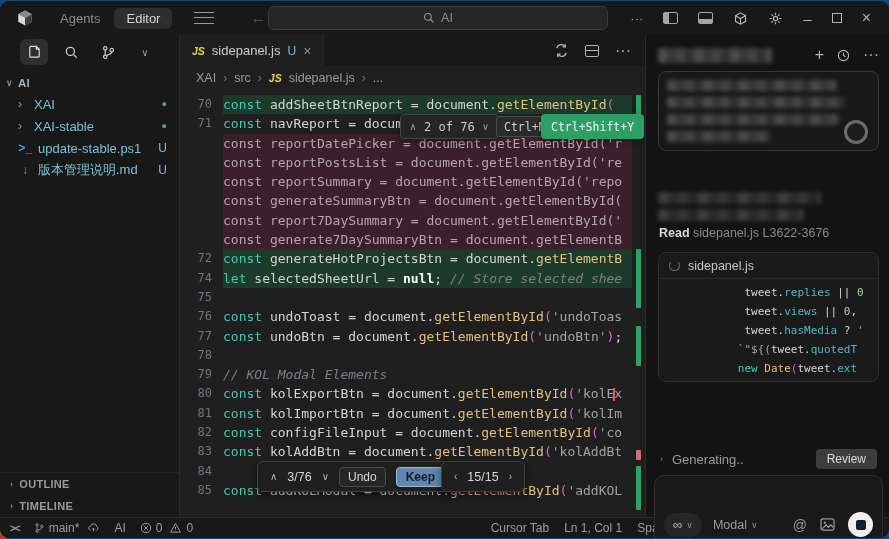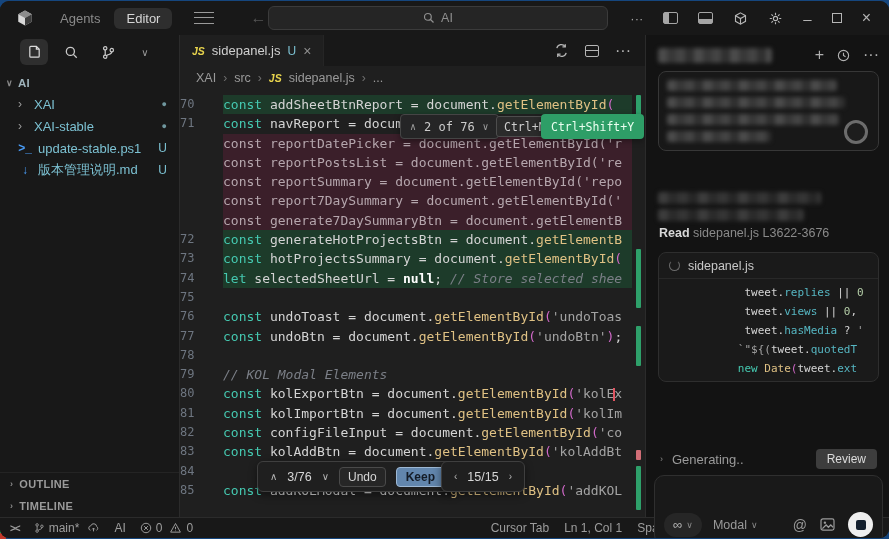--- a/index.html
+++ b/index.html
@@ -71,21 +71,21 @@
   .tab-actions { margin-left:auto; display:flex; align-items:center; gap:16px; padding-right:14px;
     color:#b5b5b5; }
   .split-ico { width:14px; height:12px; border:1.4px solid #b5b5b5; border-radius:2px; position:relative; }
   .split-ico::after { content:""; position:absolute; left:0; right:0; top:4px; border-top:1.4px solid #b5b5b5; }
   .breadcrumb { height:24px; display:flex; align-items:center; gap:7px; padding-left:16px;
     font-size:12.5px; color:#9a9a9a; flex:none; }
   .bc-sep { color:#6e6e6e; font-size:12px; }
   .code { flex:1; position:relative; padding-top:5px; overflow:hidden;
     font-family:"DejaVu Sans Mono", monospace; font-size:13px; }
   .code-line { display:flex; height:19.3px; line-height:19.4px; white-space:pre; }
-  .line-num { width:32px; flex:none; color:#6e7681; font-size:12px; }
+  .line-num { width:32px; flex:none; text-align:right; color:#6e7681; font-size:12px; }
   .line-code { flex:1; margin-left:11px; margin-right:13px; overflow:hidden; }
   .bg-add .line-code { background:#1d3b2a; }
   .bg-del .line-code { background:#3b1f2a; }
   .tk-kw { color:#45c8b0; } .tk-pl { color:#d4d4d4; } .tk-fn { color:#dfc184;margin-top:11px; }
   .tk-br { color:#d169c9; } .tk-str { color:#a3a3a3; }
   .tk-cm { color:#7b7f87; font-style:italic; } .tk-nul { color:#ffffff; font-weight:bold; }
   .tk-del { color:#b5a6ad; }
   .tk-caret { display:inline-block; width:2px; height:13px; background:#e05561;
     vertical-align:middle; margin:0 -1px; }
   
@@ -304,24 +304,24 @@
         <span class="bc-sep">›</span>
         <span>...</span>
       </div>
       <div class="code">
         <div id="code-lines">
             <div class="code-line bg-add"><span class="line-num">70</span><span class="line-code"><span class="tk-kw">const</span><span class="tk-pl"> addSheetBtnReport = document.</span><span class="tk-fn">getElementById</span><span class="tk-br">(</span></span></div>
             <div class="code-line"><span class="line-num">71</span><span class="line-code"><span class="tk-kw">const</span><span class="tk-pl"> navReport = document.</span><span class="tk-fn">getElementById</span><span class="tk-br">(</span><span class="tk-str">'navRepor</span></span></div>
             <div class="code-line bg-del"><span class="line-num"></span><span class="line-code"><span class="tk-del">const reportDatePicker = document.getElementById('r</span></span></div>
             <div class="code-line bg-del"><span class="line-num"></span><span class="line-code"><span class="tk-del">const reportPostsList = document.getElementById('re</span></span></div>
             <div class="code-line bg-del"><span class="line-num"></span><span class="line-code"><span class="tk-del">const reportSummary = document.getElementById('repo</span></span></div>
+            <div class="code-line bg-del"><span class="line-num"></span><span class="line-code"><span class="tk-del">const generateSummaryBtn = document.getElementById(</span></span></div>
             <div class="code-line bg-del"><span class="line-num"></span><span class="line-code"><span class="tk-del">const report7DaySummary = document.getElementById('</span></span></div>
             <div class="code-line bg-del"><span class="line-num"></span><span class="line-code"><span class="tk-del">const generate7DaySummaryBtn = document.getElementB</span></span></div>
             <div class="code-line bg-add"><span class="line-num">72</span><span class="line-code"><span class="tk-kw">const</span><span class="tk-pl"> generateHotProjectsBtn = document.</span><span class="tk-fn">getElementB</span></span></div>
-            <div class="code-line bg-add"><span class="line-num">73</span><span class="line-code"><span class="tk-kw">const</span><span class="tk-pl"> hotProjectsSummary = document.</span><span class="tk-fn">getElementById</span><span class="tk-br">(</span></span></div>
             <div class="code-line bg-add"><span class="line-num">74</span><span class="line-code"><span class="tk-kw">let</span><span class="tk-pl"> selectedSheetUrl = </span><span class="tk-nul">null</span><span class="tk-pl">; </span><span class="tk-cm">// Store selected shee</span></span></div>
             <div class="code-line"><span class="line-num">75</span><span class="line-code"></span></div>
             <div class="code-line"><span class="line-num">76</span><span class="line-code"><span class="tk-kw">const</span><span class="tk-pl"> undoToast = document.</span><span class="tk-fn">getElementById</span><span class="tk-br">(</span><span class="tk-str">'undoToas</span></span></div>
             <div class="code-line"><span class="line-num">77</span><span class="line-code"><span class="tk-kw">const</span><span class="tk-pl"> undoBtn = document.</span><span class="tk-fn">getElementById</span><span class="tk-br">(</span><span class="tk-str">'undoBtn'</span><span class="tk-br">)</span><span class="tk-pl">;</span></span></div>
             <div class="code-line"><span class="line-num">78</span><span class="line-code"></span></div>
             <div class="code-line"><span class="line-num">79</span><span class="line-code"><span class="tk-cm">// KOL Modal Elements</span></span></div>
             <div class="code-line"><span class="line-num">80</span><span class="line-code"><span class="tk-kw">const</span><span class="tk-pl"> kolExportBtn = document.</span><span class="tk-fn">getElementById</span><span class="tk-br">(</span><span class="tk-str">'kolE</span><span class="tk-caret"></span><span class="tk-str">x</span></span></div>
             <div class="code-line"><span class="line-num">81</span><span class="line-code"><span class="tk-kw">const</span><span class="tk-pl"> kolImportBtn = document.</span><span class="tk-fn">getElementById</span><span class="tk-br">(</span><span class="tk-str">'kolIm</span></span></div>
             <div class="code-line"><span class="line-num">82</span><span class="line-code"><span class="tk-kw">const</span><span class="tk-pl"> configFileInput = document.</span><span class="tk-fn">getElementById</span><span class="tk-br">(</span><span class="tk-str">'co</span></span></div>
             <div class="code-line"><span class="line-num">83</span><span class="line-code"><span class="tk-kw">const</span><span class="tk-pl"> kolAddBtn = document.</span><span class="tk-fn">getElementById</span><span class="tk-br">(</span><span class="tk-str">'kolAddBt</span></span></div>

